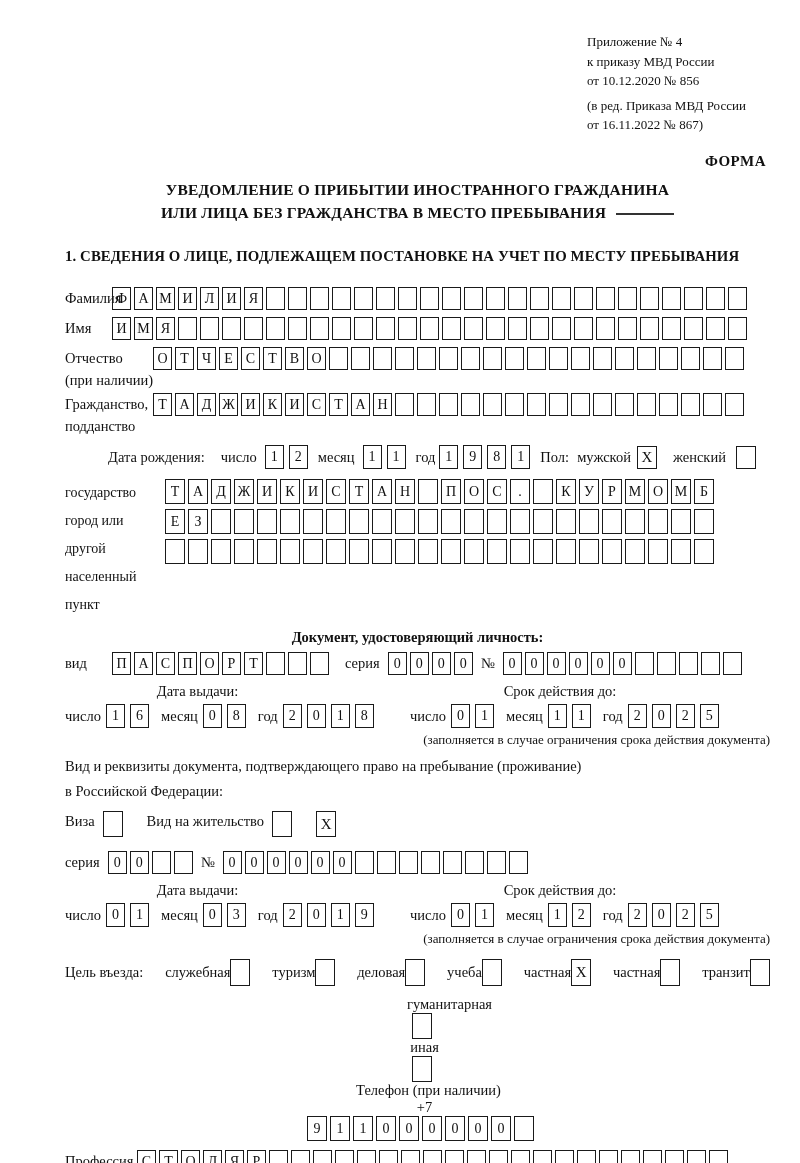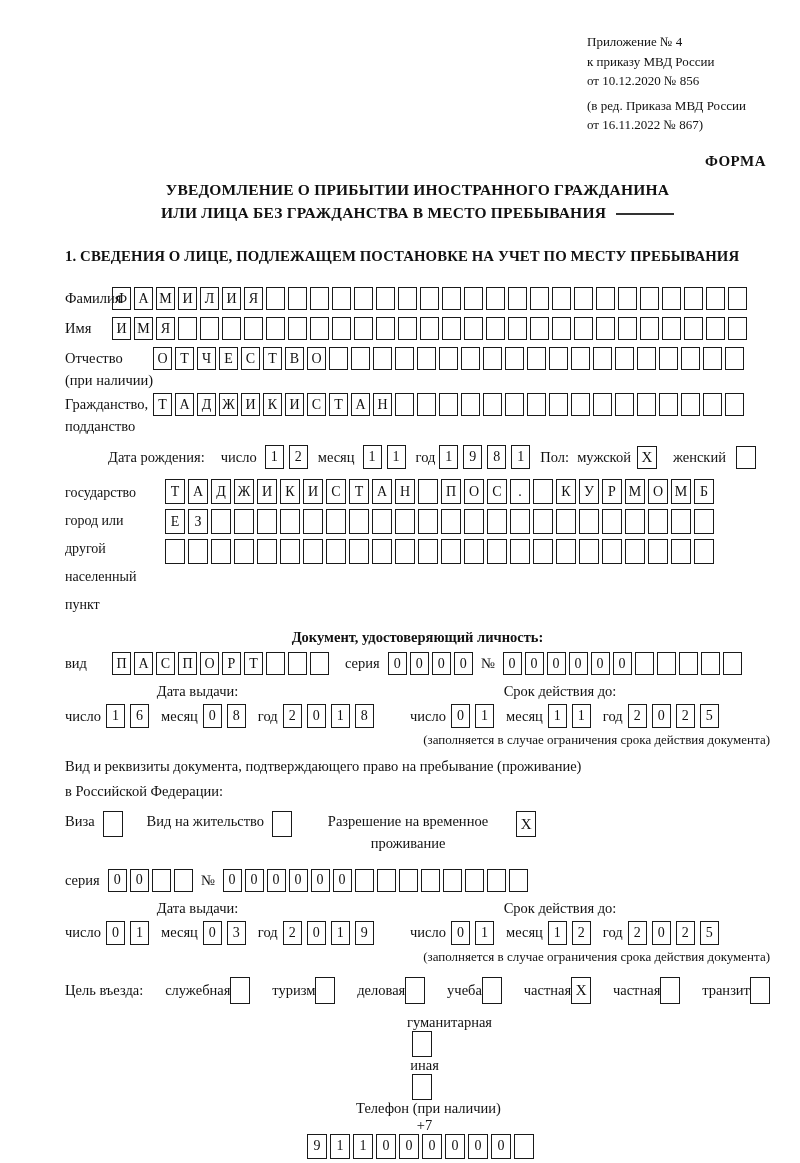--- a/index.html
+++ b/index.html
@@ -466,21 +466,20 @@
       <span class="olabel">Виза</span>
       <span class="cb"></span>
     </span>
     <span class="gap24"></span>
     <span class="opt">
       <span class="olabel">Вид на жительство</span>
       <span class="cb"></span>
     </span>
     <span class="gap16"></span>
     <span class="opt">
-      <span class="olabel center w200">Разрешение на временное проживание</span>
       <span class="cb">X</span>
     </span>
     <span class="gap16"></span>
   </div>
 
   <div class="frow" style="margin-top:14px;">
     <span class="lbl">серия</span>
     <span class="gap8"></span>
     <span class="boxes">
         <span class="box">0</span>

